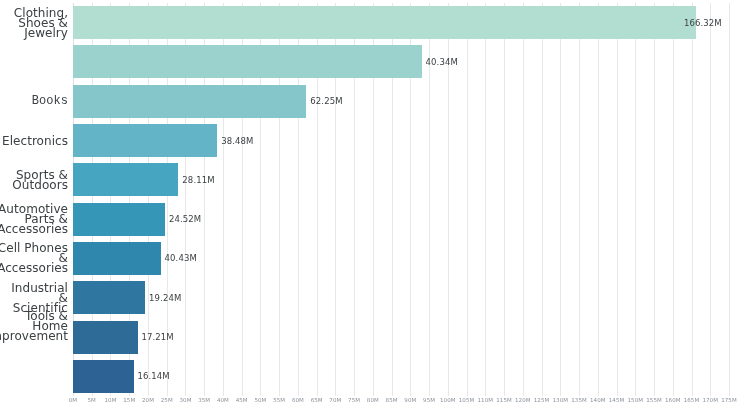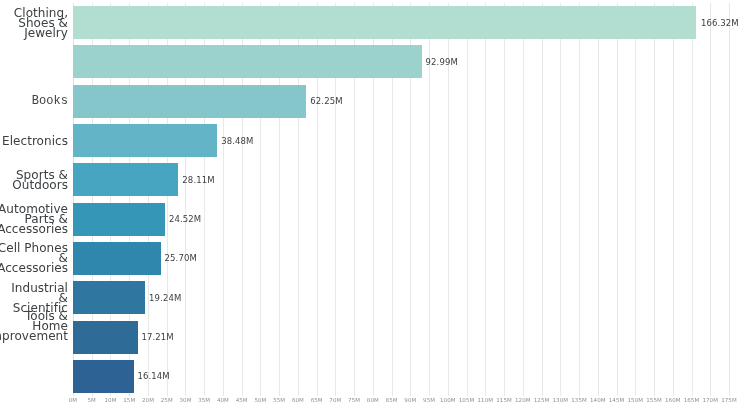--- a/index.html
+++ b/index.html
@@ -164,45 +164,45 @@
         <div class="gridline" style="left: 562.286px;"></div>
         <div class="gridline" style="left: 581.029px;"></div>
         <div class="gridline" style="left: 599.771px;"></div>
         <div class="gridline" style="left: 618.514px;"></div>
         <div class="gridline" style="left: 637.257px;"></div>
         <div class="gridline" style="left: 656px;"></div>
       </div>
     <div id="rows">
         <div class="bar-row" style="top: 3.15px; height: 33px;">
           <div class="bar" style="width: 623.462px; background: rgb(178, 221, 209);"></div>
-          <div class="bar-value" style="left: 628px;">166.32M</div>
+          <div class="bar-value" style="left: 611px;">166.32M</div>
         </div>
         <div class="bar-row" style="top: 42.45px; height: 33px;">
           <div class="bar" style="width: 348.58px; background: rgb(155, 210, 205);"></div>
-          <div class="bar-value" style="left: 352.58px;">92.99M</div>
+          <div class="bar-value" style="left: 352.58px;">40.34M</div>
         </div>
         <div class="bar-row" style="top: 81.75px; height: 33px;">
           <div class="bar" style="width: 233.349px; background: rgb(133, 198, 203);"></div>
           <div class="bar-value" style="left: 237.349px;">62.25M</div>
         </div>
         <div class="bar-row" style="top: 121.05px; height: 33px;">
           <div class="bar" style="width: 144.245px; background: rgb(99, 180, 198);"></div>
           <div class="bar-value" style="left: 148.245px;">38.48M</div>
         </div>
         <div class="bar-row" style="top: 160.35px; height: 33px;">
           <div class="bar" style="width: 105.372px; background: rgb(70, 166, 194);"></div>
           <div class="bar-value" style="left: 109.372px;">28.11M</div>
         </div>
         <div class="bar-row" style="top: 199.65px; height: 33px; text-decoration: underline;">
           <div class="bar" style="width: 91.915px; background: rgb(53, 150, 184);"></div>
           <div class="bar-value" style="left: 95.915px;">24.52M</div>
         </div>
         <div class="bar-row" style="top: 238.95px; height: 33px;">
           <div class="bar" style="width: 87.5666px; background: rgb(47, 135, 173);"></div>
-          <div class="bar-value" style="left: 91.5666px;">25.70M</div>
+          <div class="bar-value" style="left: 91.5666px;">40.43M</div>
         </div>
         <div class="bar-row" style="top: 278.25px; height: 33px;">
           <div class="bar" style="width: 72.1225px; background: rgb(47, 119, 160);"></div>
           <div class="bar-value" style="left: 76.1225px;">19.24M</div>
         </div>
         <div class="bar-row" style="top: 317.55px; height: 33px;">
           <div class="bar" style="width: 64.5129px; background: rgb(47, 107, 151);"></div>
           <div class="bar-value" style="left: 68.5129px;">17.21M</div>
         </div>
         <div class="bar-row" style="top: 356.85px; height: 33px;">

